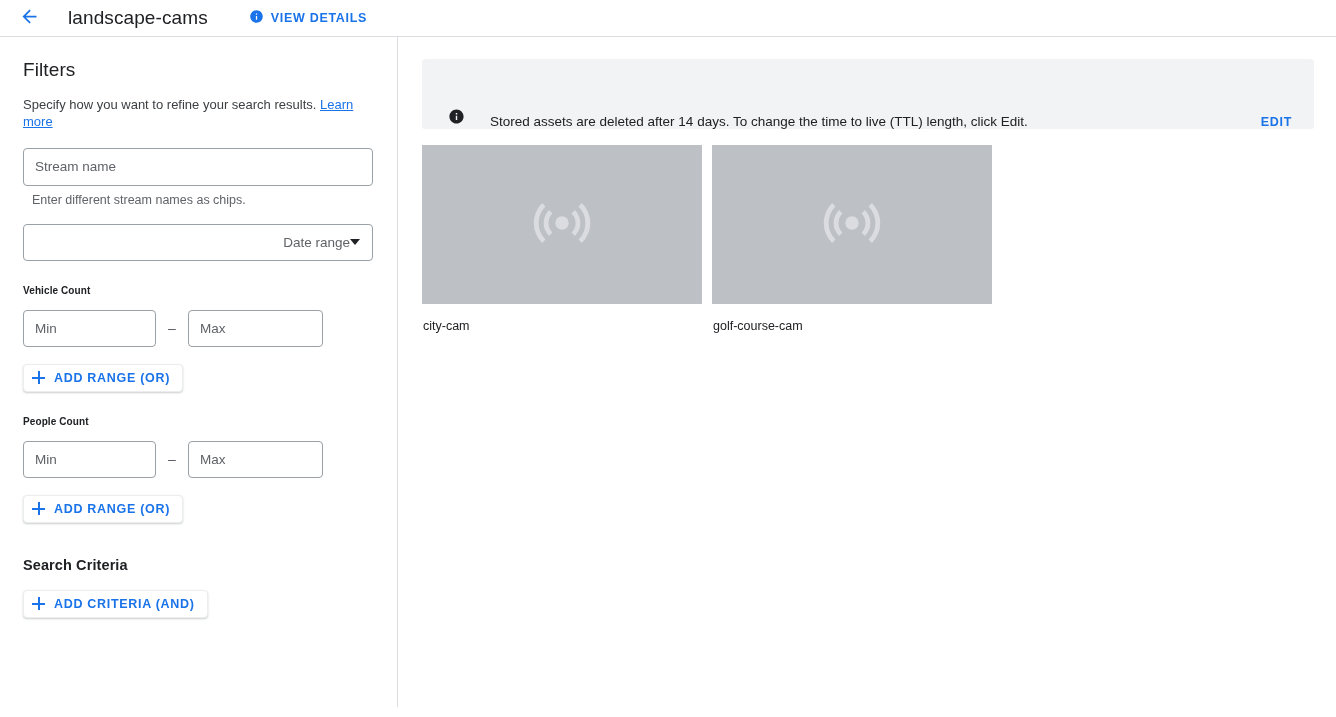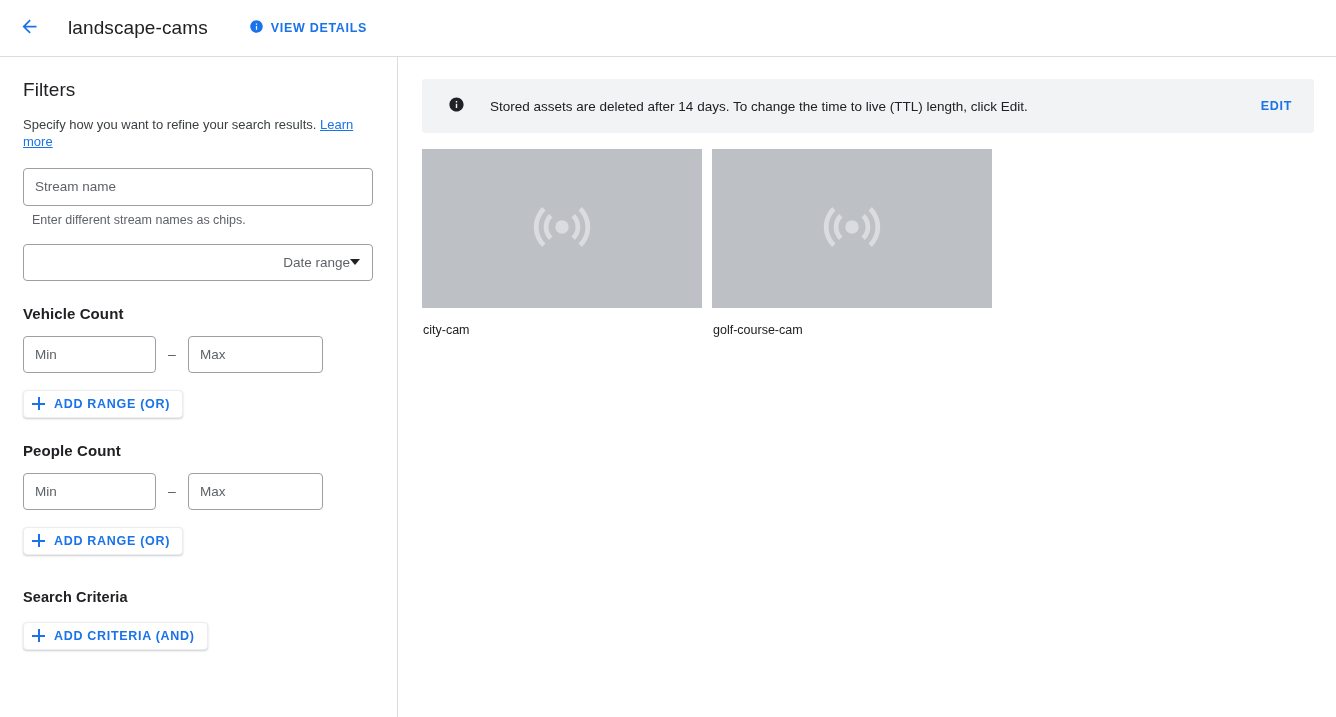--- a/index.html
+++ b/index.html
@@ -8,21 +8,21 @@
     width: 1336px; height: 717px;
     background: #ffffff;
     font-family: "Liberation Sans", sans-serif;
     color: #202124;
     overflow: hidden;
   }
 
   
   .appbar {
     position: relative;
-    height: 57px;
+    height: 37px;
     display: flex;
     align-items: center;
     background: #ffffff;
     border-bottom: 1px solid #dadce0;
     padding-left: 14px;
   }
   .back-btn {
     width: 30px; height: 30px;
     display: flex; align-items: center; justify-content: center;
     cursor: pointer;
@@ -133,21 +133,21 @@
   }
   .select-label { font-size: 13.5px; color: #5f6368; }
   .caret {
     width: 0; height: 0;
     border-left: 5.5px solid transparent;
     border-right: 5.5px solid transparent;
     border-top: 6px solid #202124;
   }
 
   .group-label {
-    font-size: 15px;
+    font-size: 10px;
     font-weight: 700;
     color: #202124;
     margin-top: 24px;
     letter-spacing: 0.1px;
   }
 
   .range-row {
     display: flex;
     align-items: center;
     margin-top: 14px;
@@ -220,22 +220,22 @@
 
   
   .main {
     flex: 1;
     padding: 22px 22px 0 24px;
     background: #ffffff;
     overflow: hidden;
   }
   .info-banner {
     display: flex;
-    align-items: center;
-    height: 54px;
+    align-items: flex-end;
+    height: 70px;
     background: #f1f3f4;
     border-radius: 3px;
     padding: 0 22px 0 26px;
   }
   .info-banner .banner-text {
     font-size: 13.5px;
     color: #202124;
     margin-left: 25px;
     flex: 1;
   }

